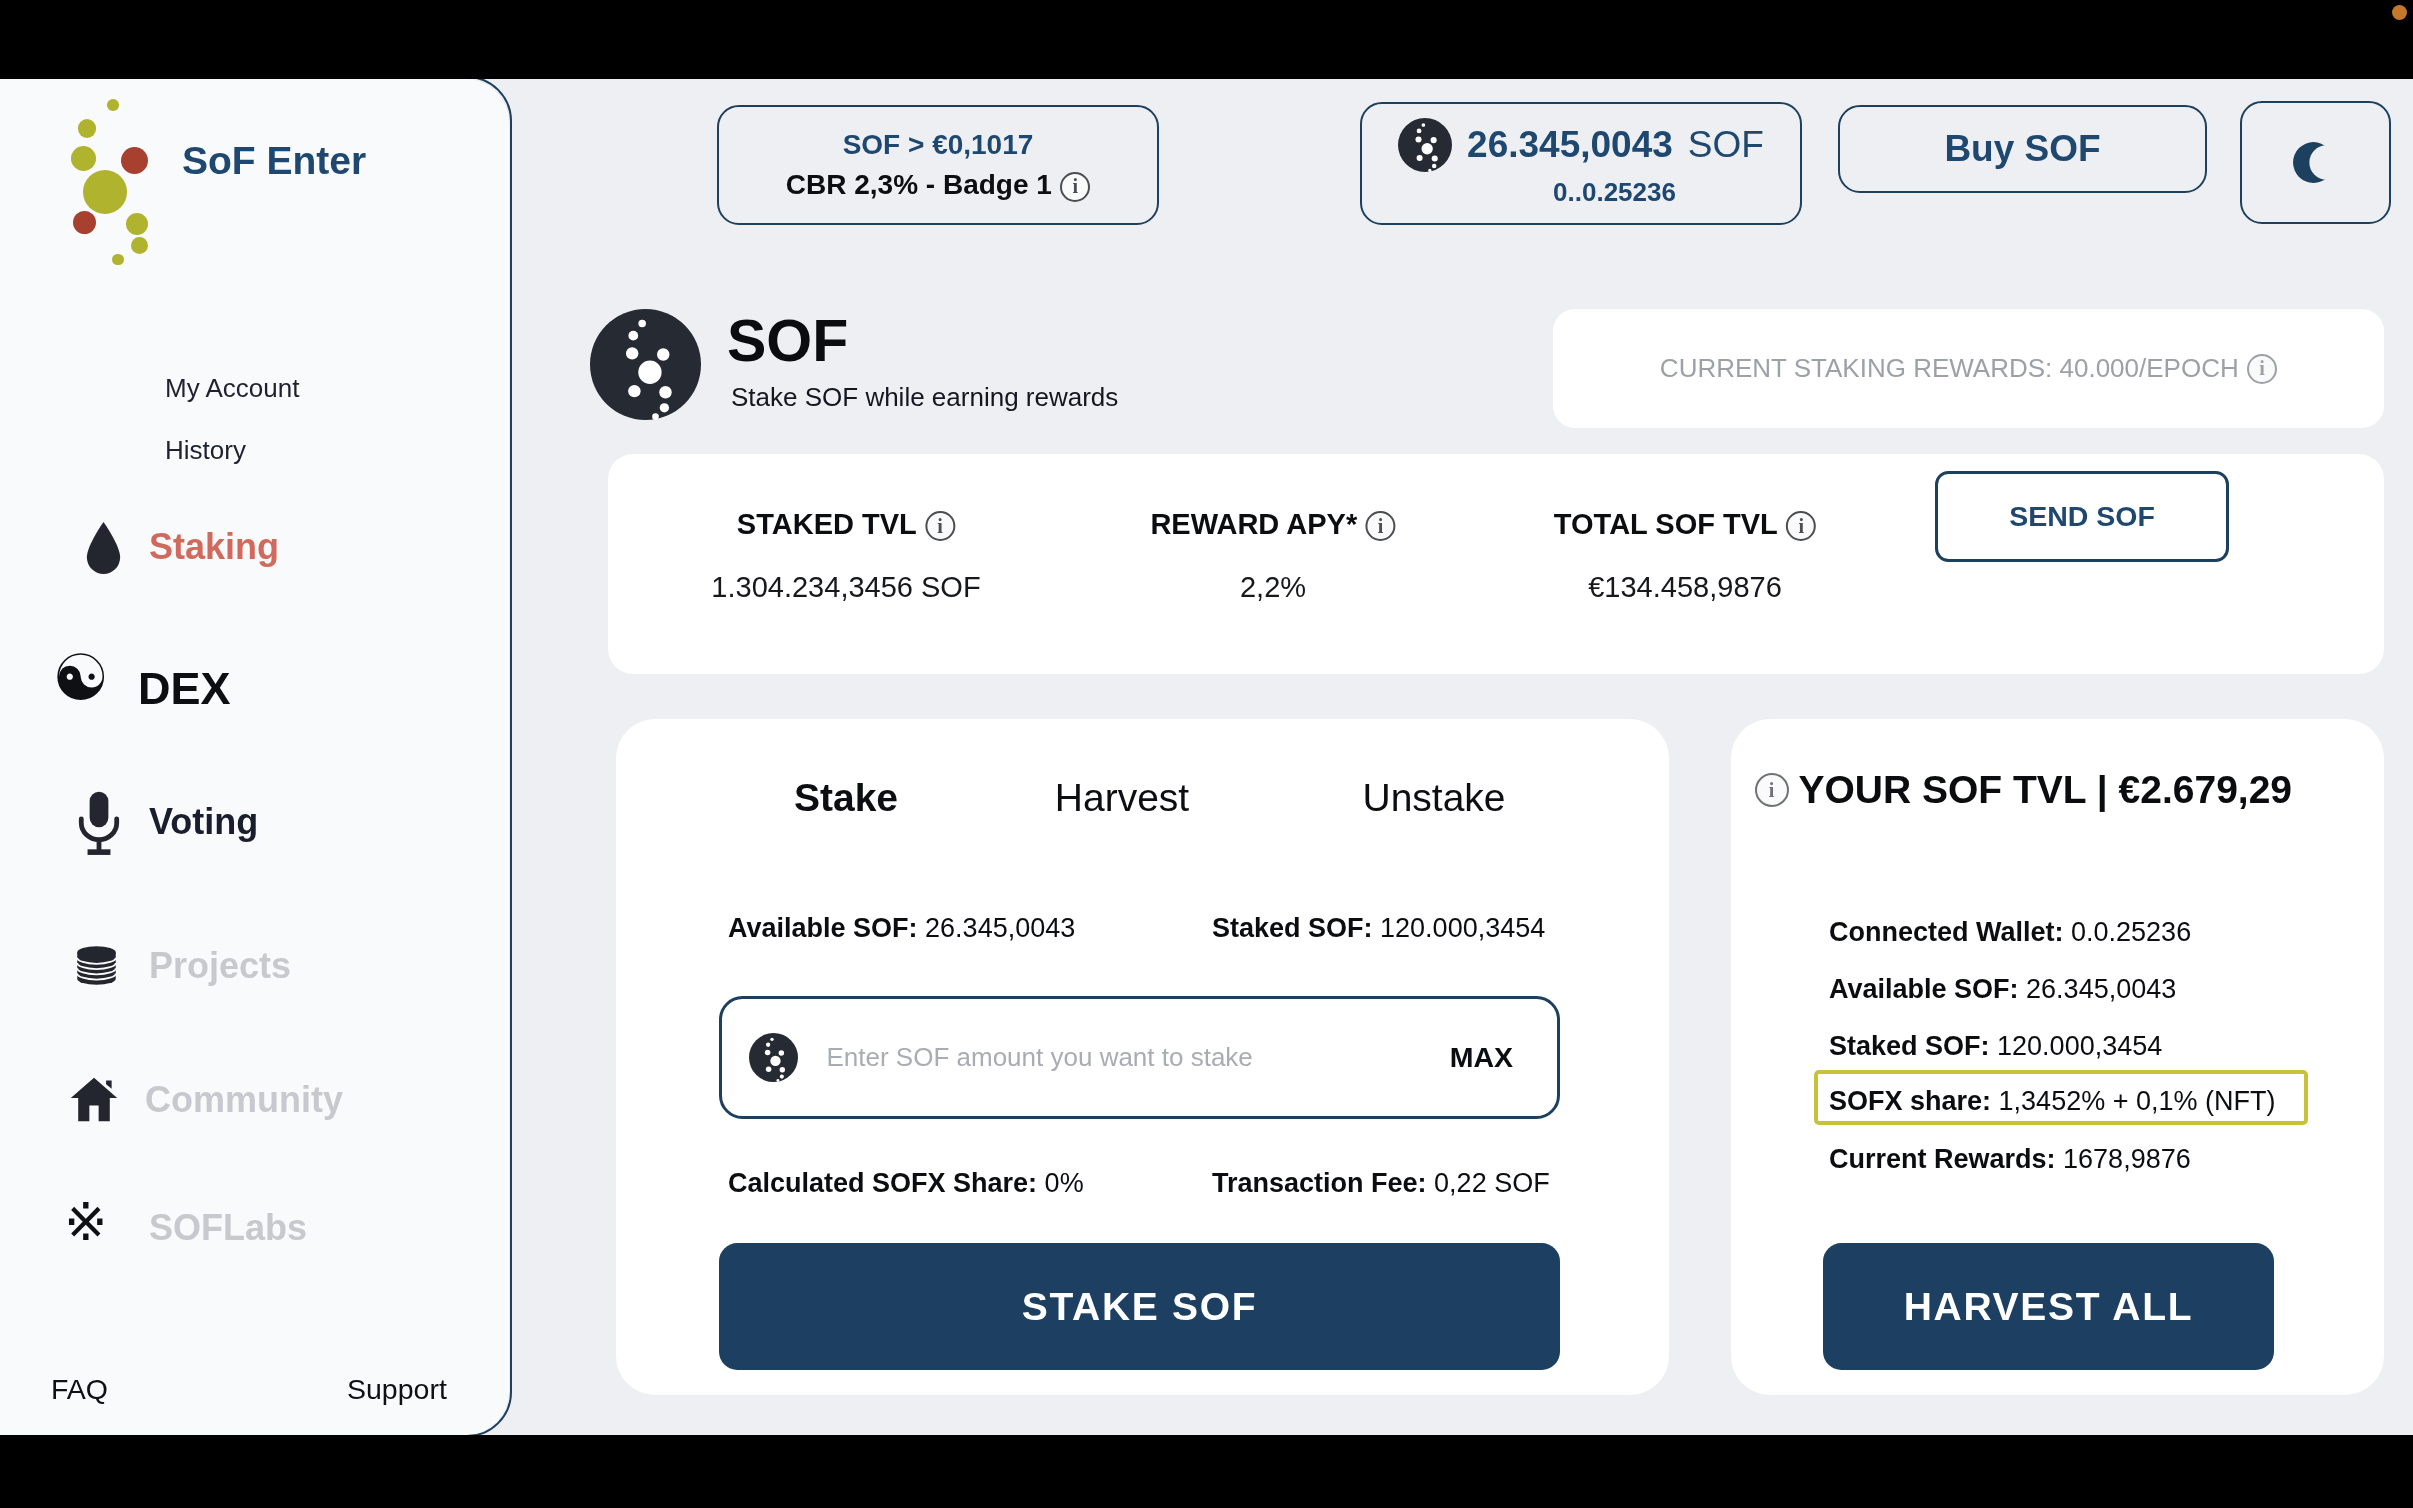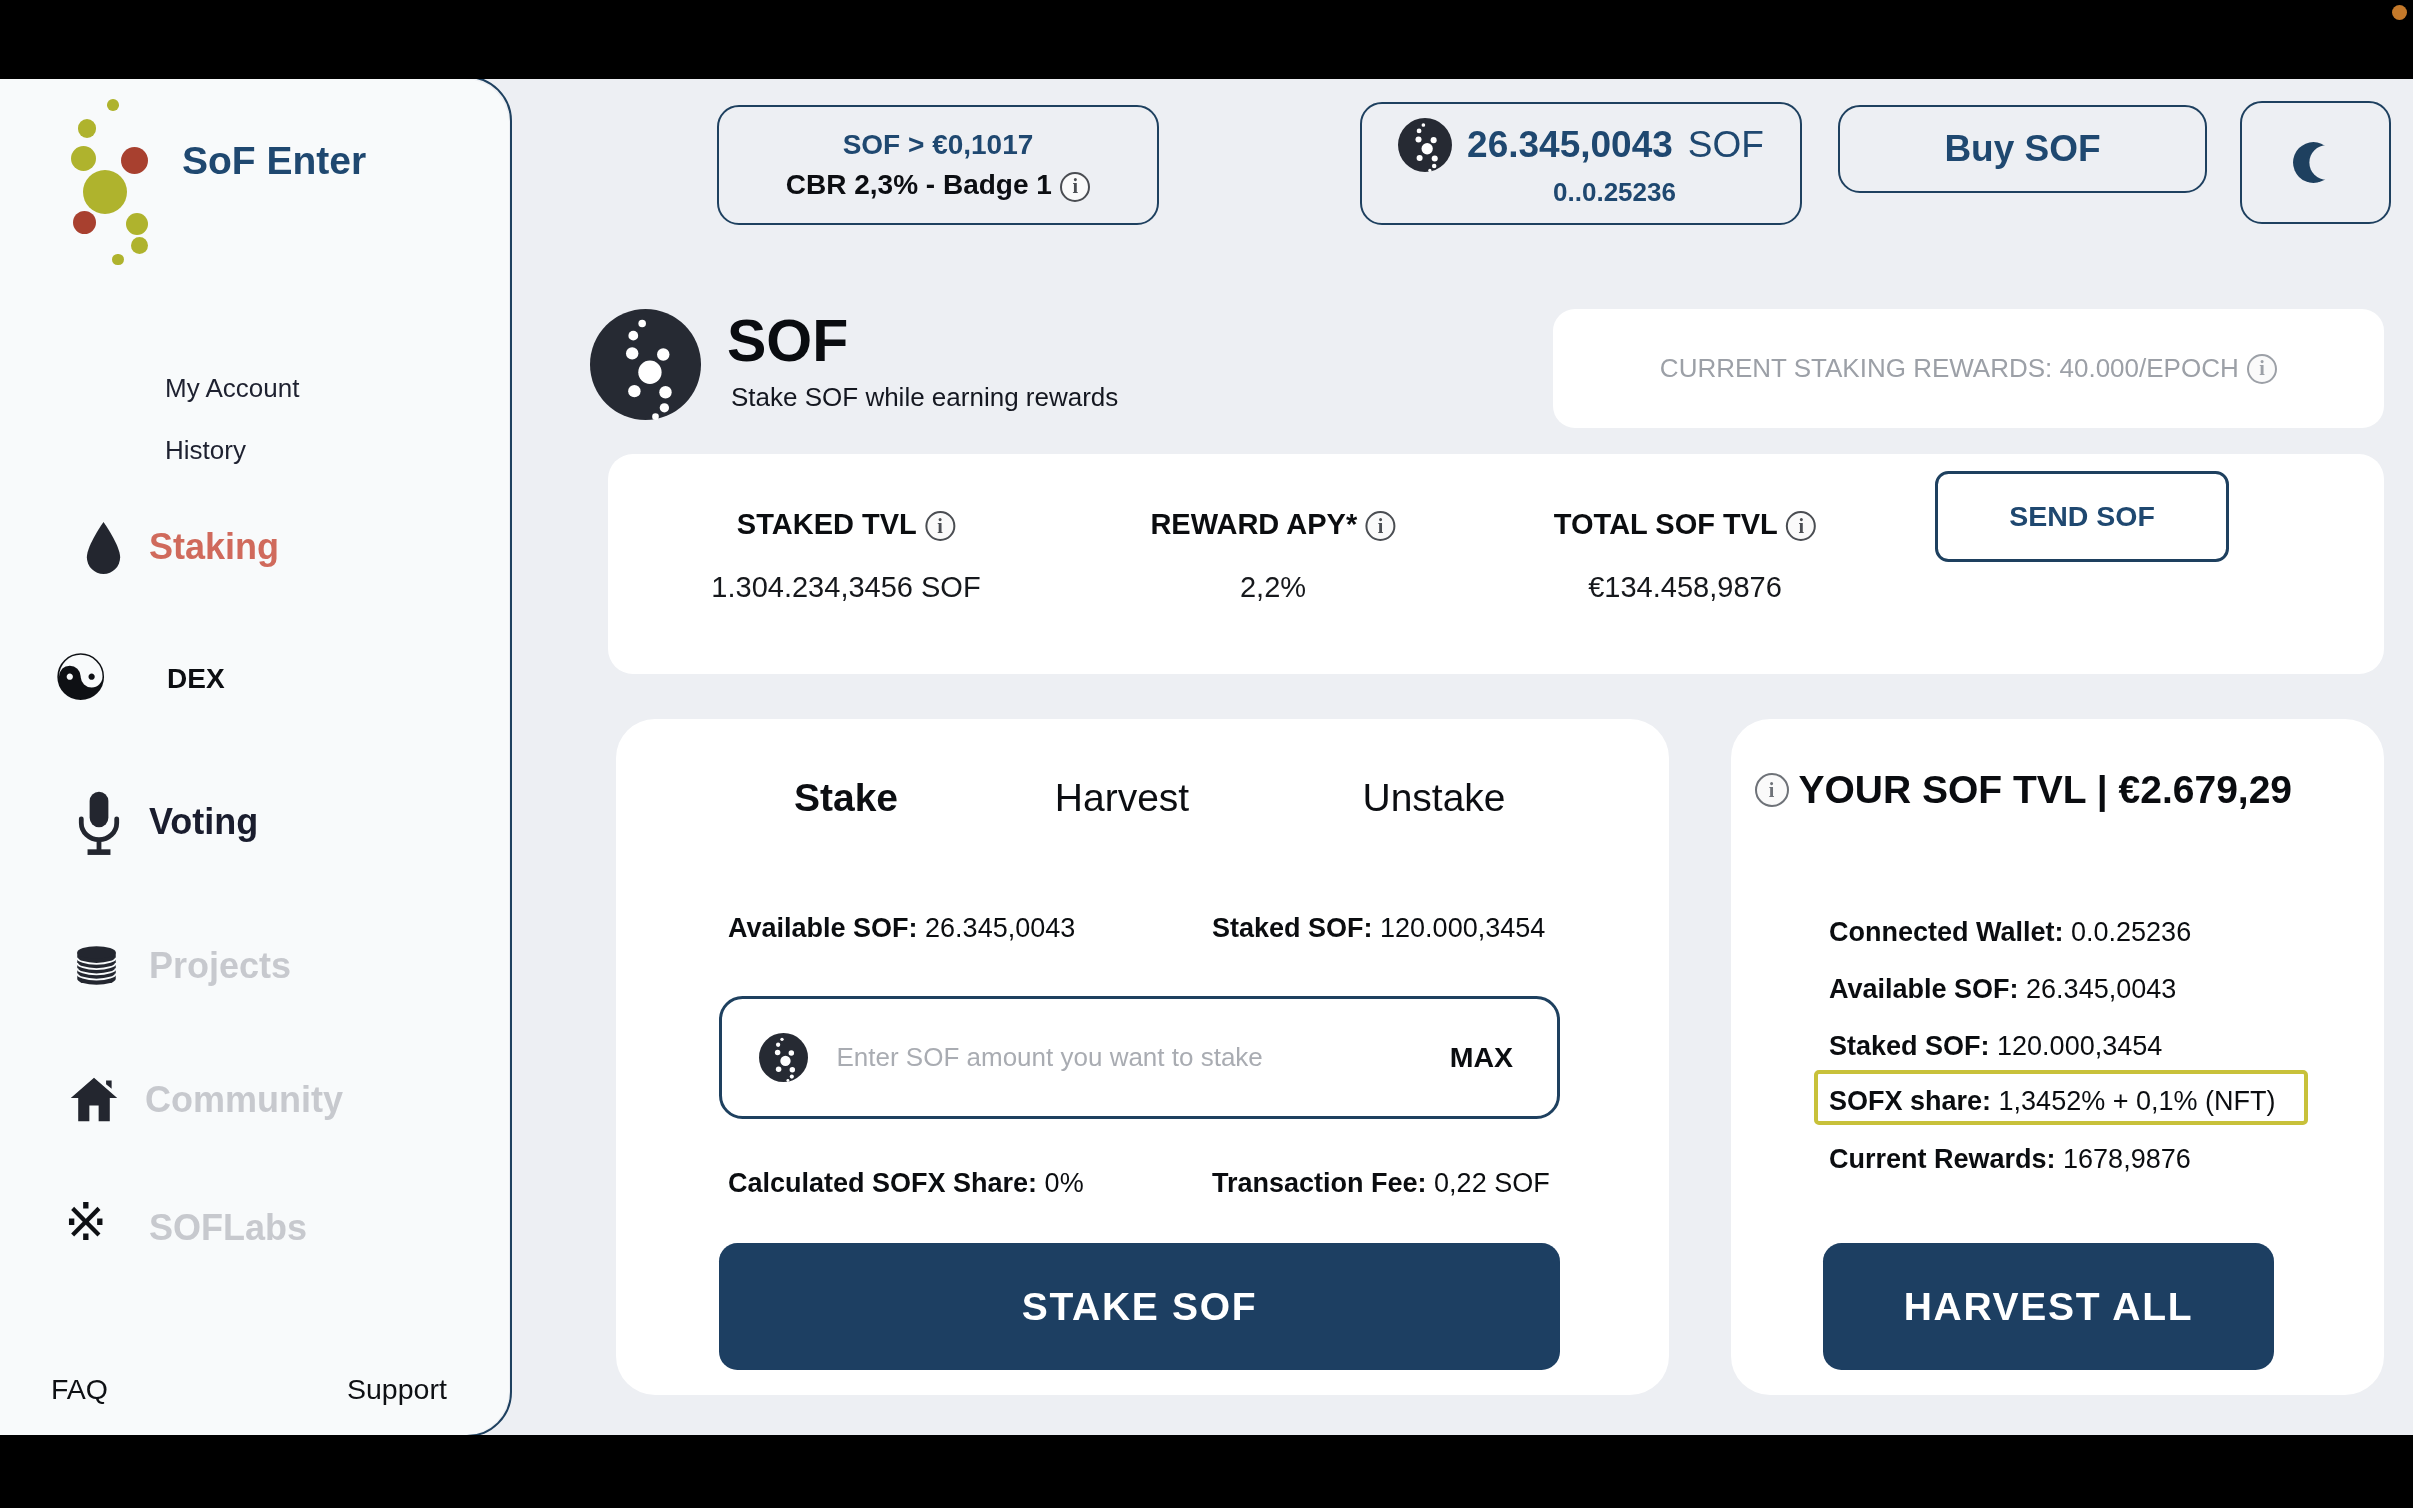--- a/index.html
+++ b/index.html
@@ -75,21 +75,21 @@
   .mini-btn{position:absolute;border:3.4px solid var(--navy);border-radius:13.4px;display:flex;
     align-items:center;justify-content:center;font-size:28.5px;font-weight:700;color:var(--navy-text);}
 
   
   .stake-card{left:616px;top:640px;width:1053px;height:676px;}
   .tab{position:absolute;transform:translateX(-50%);font-size:39px;color:#0C0E12;}
   .tab.active{font-weight:700;}
   .kv{position:absolute;font-size:27px;color:#0B0D10;white-space:nowrap;}
   .kv b{font-weight:700;}
   .amount-input{left:103px;top:277px;width:841px;height:123px;border:3.4px solid var(--navy);
-    border-radius:23.5px;background:#fff;display:flex;align-items:center;padding:0 44px 0 37px;gap:28.5px;}
+    border-radius:23.5px;background:#fff;display:flex;align-items:center;padding:0 44px 0 27px;gap:28.5px;}
   .amount-input input{flex:1;border:none;outline:none;font-size:26px;color:#0C0E12;background:transparent;
     font-family:inherit;}
   .amount-input input::placeholder{color:#A9ACB2;}
   .max-btn{font-size:28.5px;font-weight:700;color:#0B0D10;cursor:pointer;}
   .stake-btn{left:103px;top:524px;width:841px;height:127px;}
 
   
   .summary-card{left:1731px;top:640px;width:653px;height:676px;}
   .summary-title{position:absolute;left:23.5px;top:49px;display:flex;align-items:center;
     font-size:39px;font-weight:700;color:#0A0C10;white-space:nowrap;}
@@ -146,21 +146,21 @@
         <span class="abs" style="left:80px;top:1.7px">
           <svg width="47" height="55" viewBox="0 0 48 56">
             <path d="M24 2 C24 2 7 26 7 38 a17 17 0 0 0 34 0 C41 26 24 2 24 2 Z" fill="#23262F"></path>
           </svg>
         </span>
         <span class="abs nav-label" style="left:149px;top:7.5px;font-size:36px;color:var(--accent)">Staking</span>
       </div>
 
       <div class="abs nav-row" style="top:567px;height:77px">
         <span class="abs glyph" style="left:52px;top:-3.4px;font-size:64px;line-height:70px">☯</span>
-        <span class="abs nav-label" style="left:167px;top:17px;font-size:28px">DEX</span>
+        <span class="abs nav-label" style="left:138px;top:17px;font-size:45px">DEX</span>
       </div>
 
       <div class="abs nav-row" style="top:706px;height:80px">
         <span class="abs" style="left:74px;top:1.7px">
           <svg width="50" height="74" viewBox="0 0 48 66">
             <rect x="15" y="2" width="18" height="34" rx="9" fill="#23262F"></rect>
             <path d="M7 28 v4 a17 16 0 0 0 34 0 v-4" fill="none" stroke="#23262F" stroke-width="4.6" stroke-linecap="round"></path>
             <line x1="24" y1="49" x2="24" y2="58" stroke="#23262F" stroke-width="4.6"></line>
             <line x1="13" y1="60" x2="35" y2="60" stroke="#23262F" stroke-width="5.4"></line>
           </svg>

